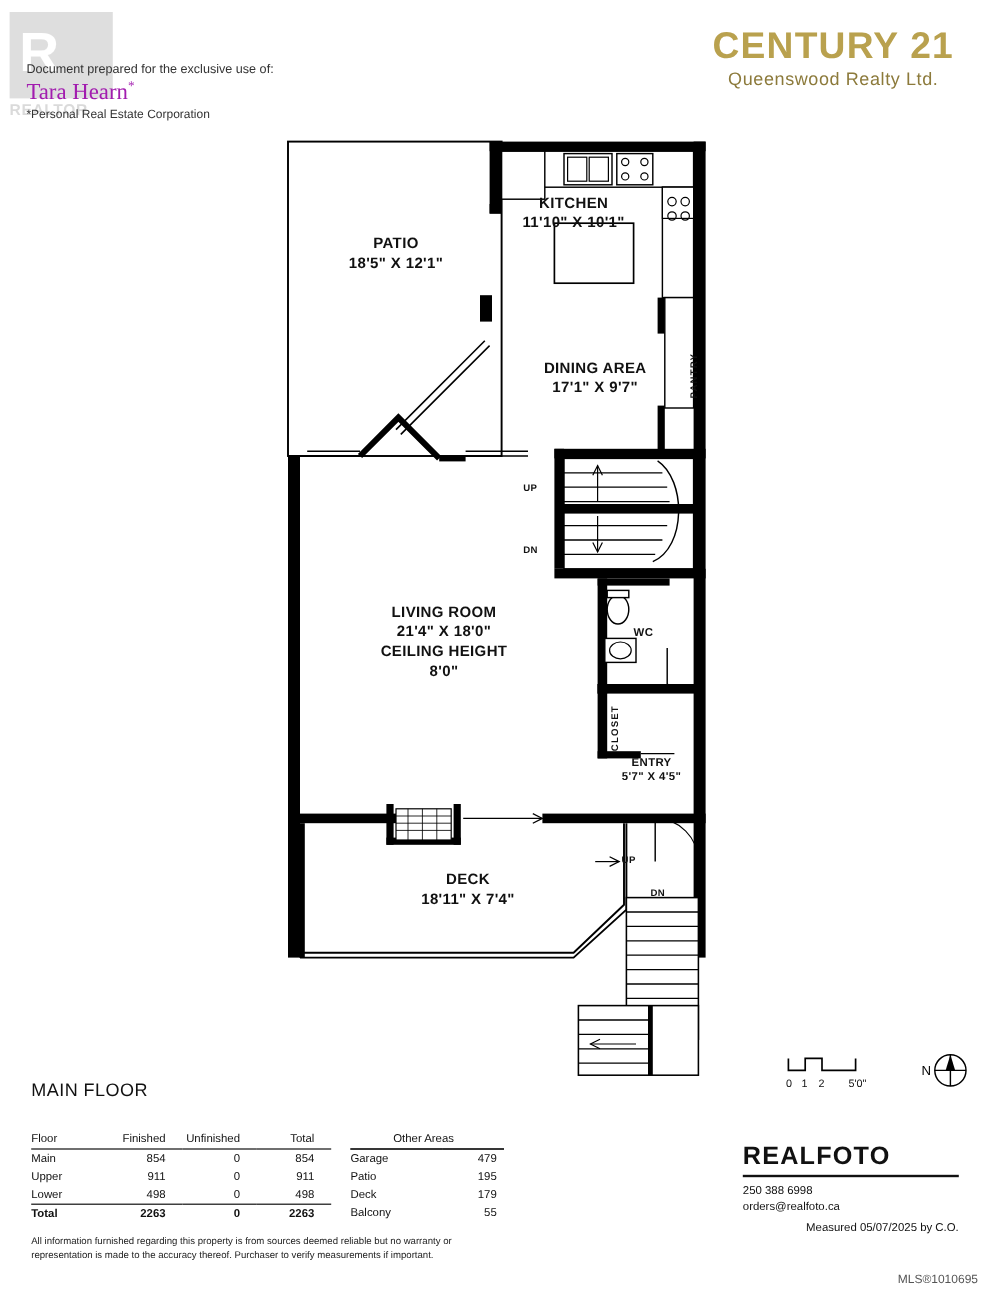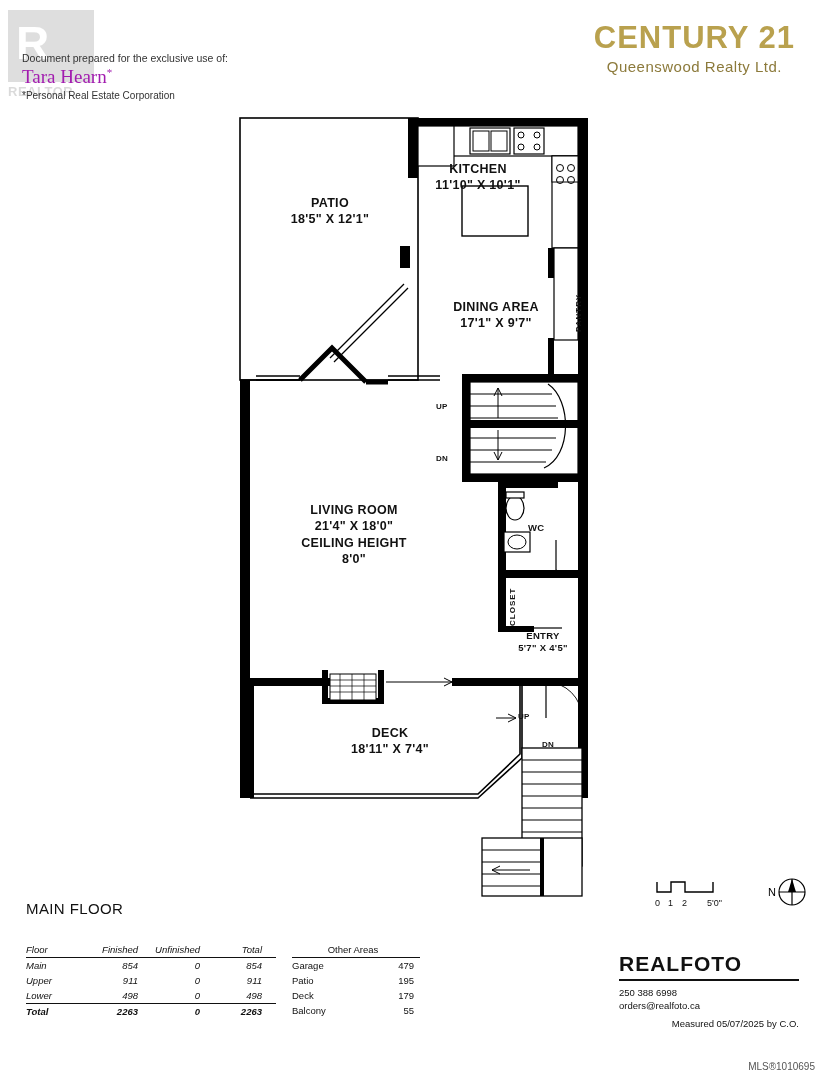--- a/index.html
+++ b/index.html
@@ -322,21 +322,21 @@
     <div class="lbl" style="left:400px;top:54px;width:156px;">
       <div>KITCHEN</div>
       <div class="dim">11'10" X 10'1"</div>
     </div>
 
     <div class="lbl" style="left:398px;top:192px;width:196px;">
       <div>DINING AREA</div>
       <div class="dim">17'1" X 9'7"</div>
     </div>
 
-    <div class="lbl" style="left:248px;top:395px;width:212px;">
+    <div class="lbl" style="left:264px;top:395px;width:212px;">
       <div>LIVING ROOM</div>
       <div class="dim">21'4" X 18'0"</div>
       <div class="tiny" style="margin-top:2px;">CEILING HEIGHT</div>
       <div class="tiny">8'0"</div>
     </div>
 
     <div class="lbl small" style="left:478px;top:522px;width:130px;">
       <div>ENTRY</div>
       <div>5'7" X 4'5"</div>
     </div>
@@ -372,21 +372,21 @@
   <div class="north">
     <svg width="48" height="40" viewBox="0 0 48 40" xmlns="http://www.w3.org/2000/svg">
       <circle cx="30" cy="20" r="13" fill="none" stroke="#000" stroke-width="1.2"></circle>
       <path d="M30 7 L30 33 M17 20 L43 20" stroke="#000" stroke-width="1.2"></path>
       <path d="M30 7 L26 20 L30 20 Z" fill="#000"></path>
       <path d="M30 7 L34 20 L30 20 Z" fill="#000"></path>
       <text x="6" y="24" font-family="Liberation Sans, sans-serif" font-size="11" fill="#000">N</text>
     </svg>
   </div>
 
-  <div class="tbl" style="left:26px;top:942px;font-style:italic;">
+  <div class="tbl" style="left:26px;top:942px;">
     <table class="areas">
       <thead>
         <tr>
           <th style="min-width:58px;">Floor</th>
           <th class="num">Finished</th>
           <th class="num">Unfinished</th>
           <th class="num">Total</th>
         </tr>
       </thead>
       <tbody>
@@ -439,20 +439,21 @@
           <td class="num">179</td>
         </tr>
         <tr>
           <td>Balcony</td>
           <td class="num">55</td>
         </tr>
       </tbody>
     </table>
   </div>
 
+  <div class="disclaimer">All information furnished regarding this property is from sources deemed reliable but no warranty or representation is made to the accuracy thereof. Purchaser to verify measurements if important.</div>
 
   <div class="rf">
     <div class="name">REALFOTO</div>
     <div class="rule"></div>
     <div class="line">250 388 6998</div>
     <div class="line">orders@realfoto.ca</div>
   </div>
   <div class="measured">Measured 05/07/2025 by C.O.</div>
   <div class="mls">MLS®1010695</div>
 

